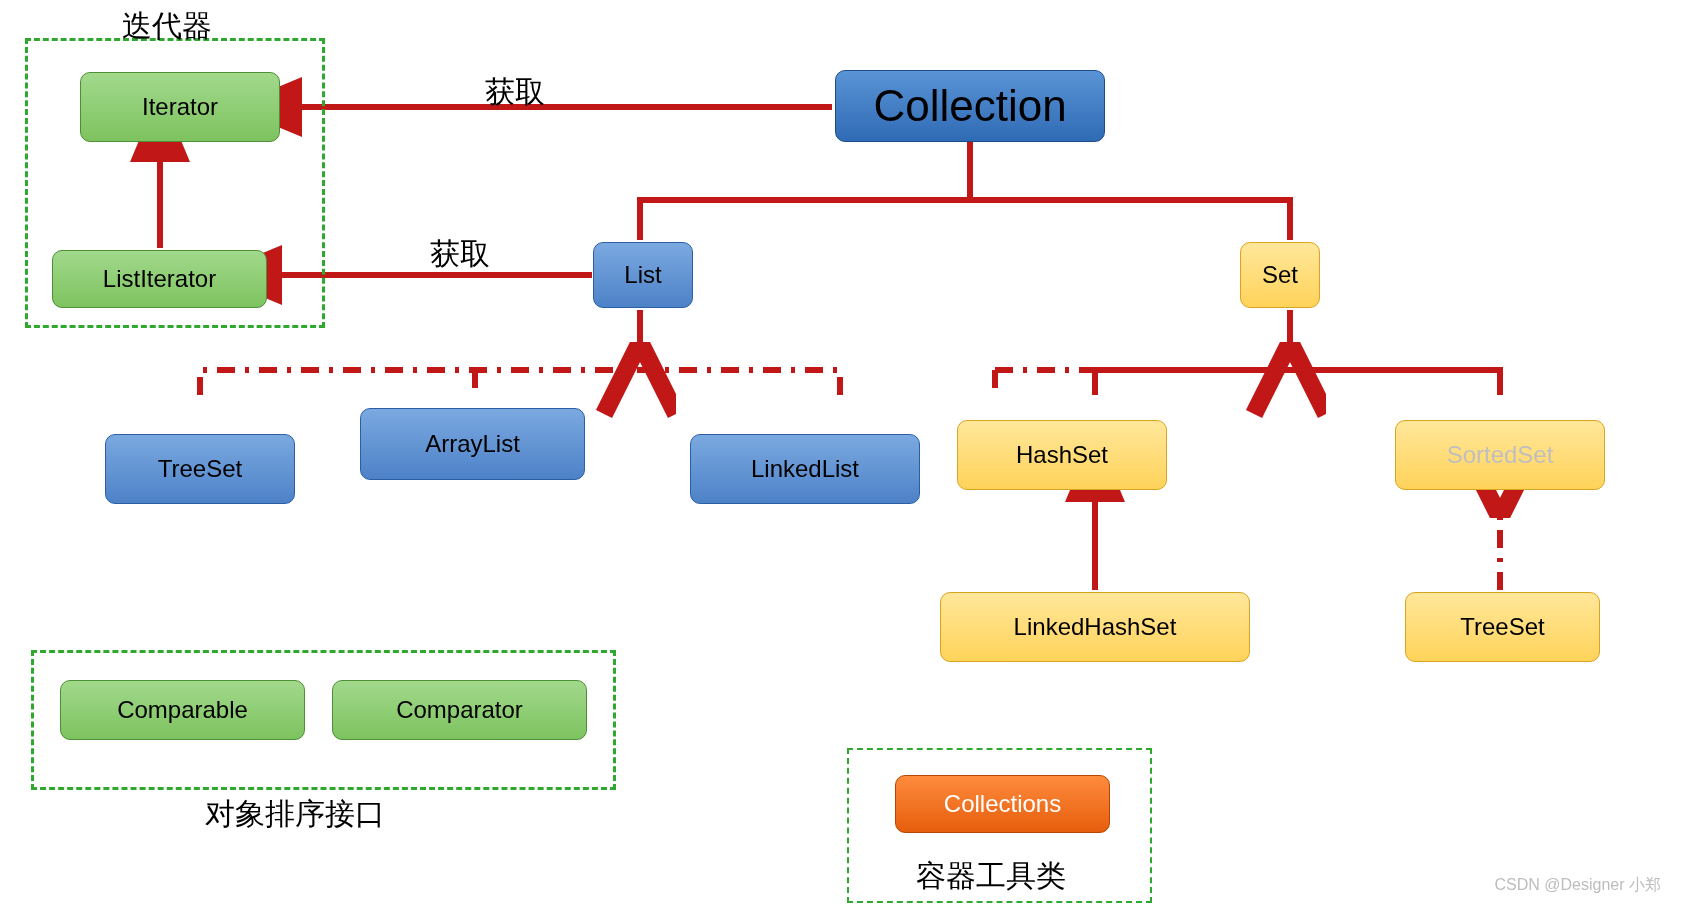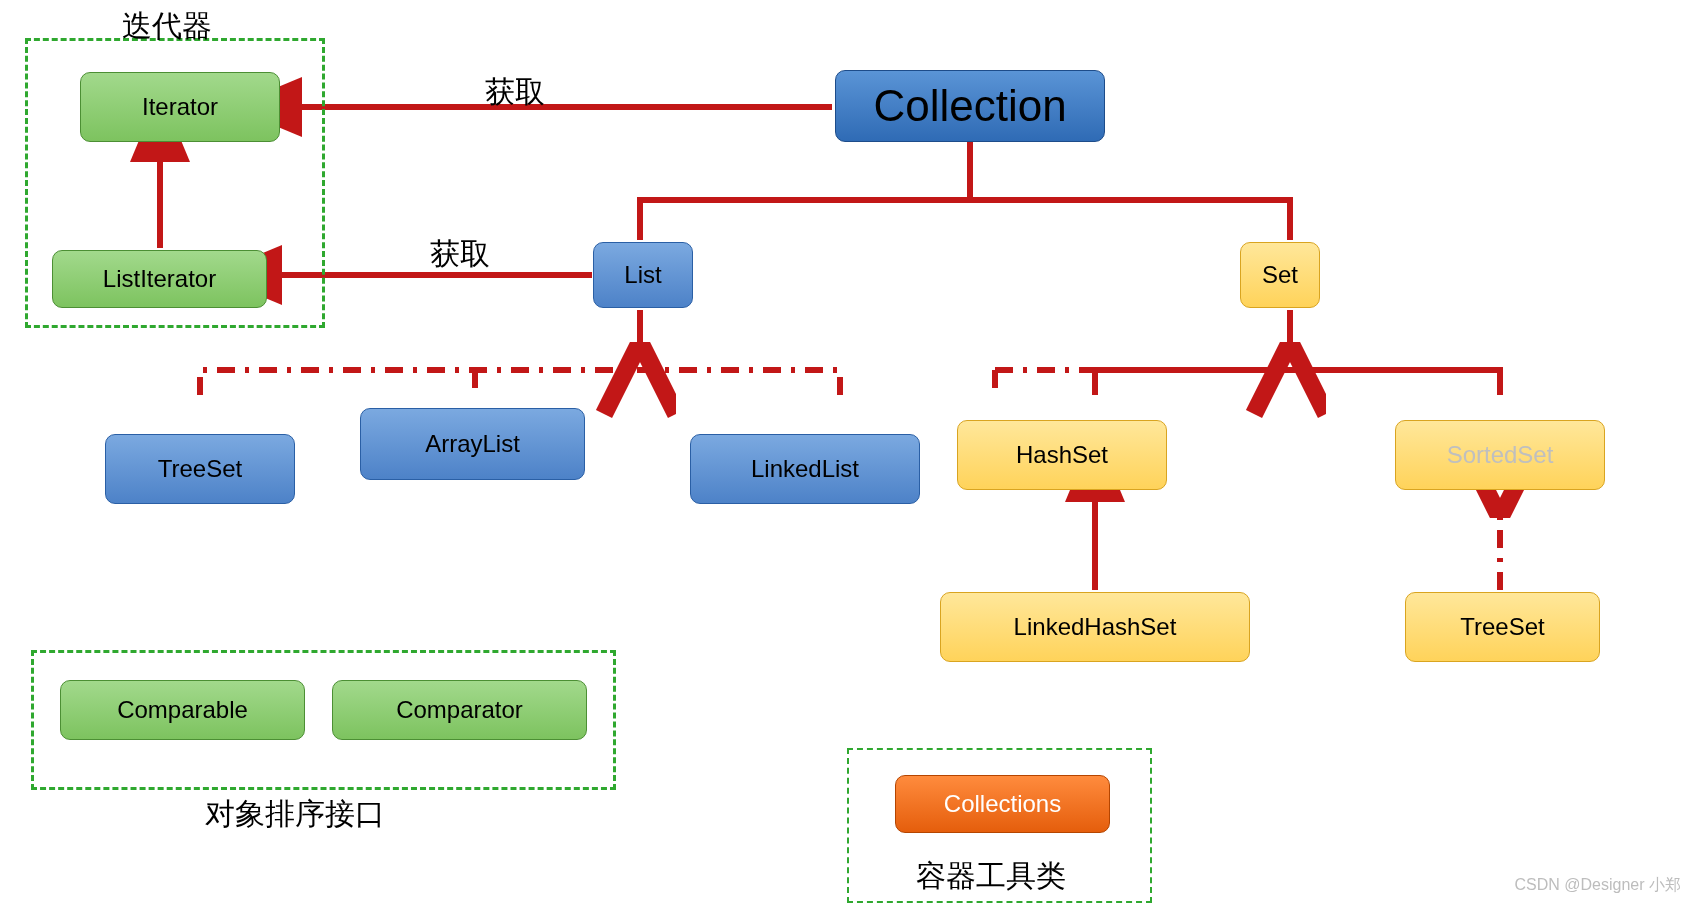--- a/index.html
+++ b/index.html
@@ -4,21 +4,21 @@
 <style>
   html,body{margin:0;padding:0;width:1689px;height:904px;font-family:"Microsoft YaHei","SimSun",Arial,sans-serif;background:#fff;overflow:hidden}
   .node{position:absolute;display:flex;align-items:center;justify-content:center;border-radius:10px;font-size:24px;box-sizing:border-box}
   .blue{background:linear-gradient(#7ba9e0,#4d82c8);border:1px solid #2a5fa5;color:#000}
   .blue-dark{background:linear-gradient(#5a94d6,#2f6bb5);border:1px solid #1d4c8a;color:#000}
   .green{background:linear-gradient(#a2d98c,#7dc35f);border:1px solid #4c8f34;color:#000}
   .yellow{background:linear-gradient(#ffe79a,#ffd35a);border:1px solid #d9a420;color:#000}
   .orange{background:linear-gradient(#ff8b3d,#e55e0c);border:1px solid #b54500;color:#fff}
   .dashed-box{position:absolute;border:3px dashed #2fa82f;box-sizing:border-box}
   .label{position:absolute;font-size:30px;color:#000}
-  .watermark{position:absolute;right:8px;bottom:8px;font-size:16px;color:#bdbdbd}
+  .watermark{position:absolute;right:28px;bottom:8px;font-size:16px;color:#bdbdbd}
   svg.lines{position:absolute;left:0;top:0;width:1689px;height:904px;pointer-events:none}
   .faded{color:#bfbfbf}
 </style>
 </head>
 <body>
 
 <svg class="lines">
   <defs>
     <marker id="ah" markerWidth="14" markerHeight="14" refX="2" refY="5" orient="auto" markerUnits="strokeWidth">
       <path d="M0,0 L0,10 L12,5 z" fill="#c21717"></path>

